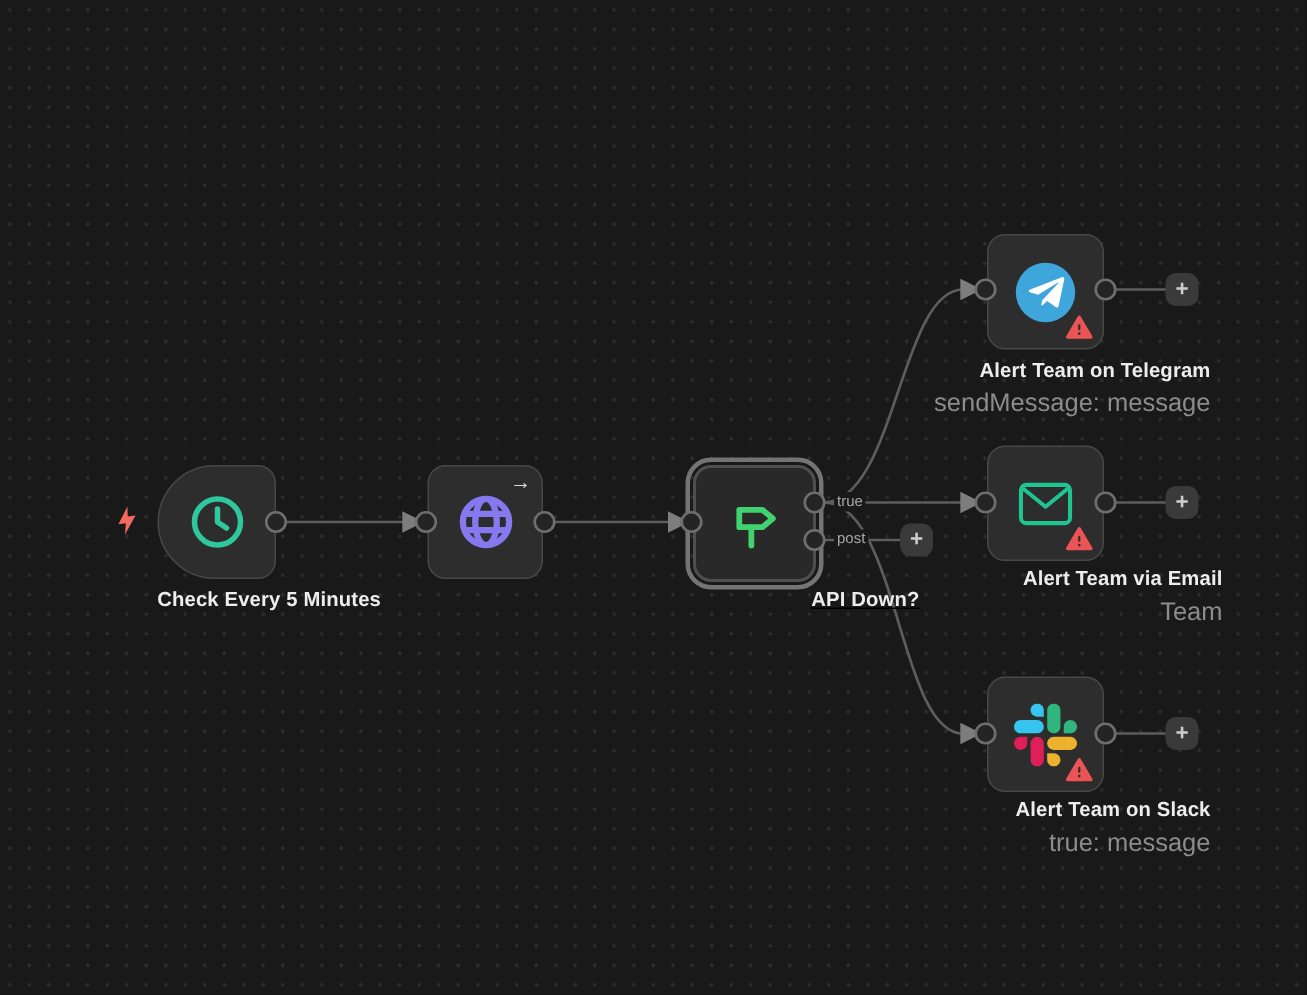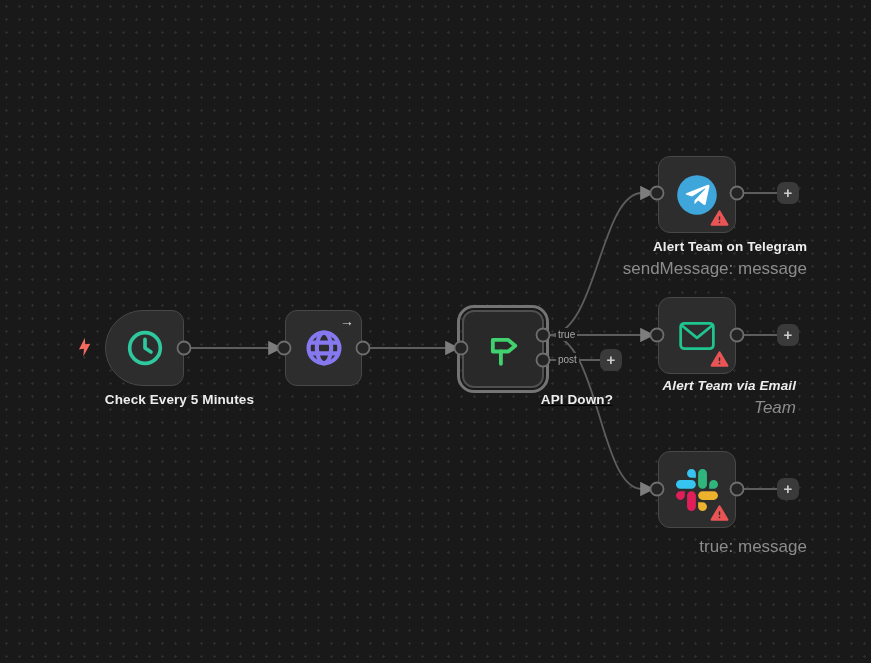--- a/index.html
+++ b/index.html
@@ -184,21 +184,22 @@
   <div class="caption" style="left:34px;top:392px;">
     <div class="title">Check Every 5 Minutes</div>
   </div>
   <div class="caption" style="left:393px;top:392px;text-decoration:underline;">
     <div class="title">API Down?</div>
   </div>
   <div class="caption" style="left:587px;top:239px;">
     <div class="title">Alert Team on Telegram</div>
     <div class="subtitle">sendMessage: message</div>
   </div>
-  <div class="caption" style="left:576px;top:378px;font-style:italic;">
+  <div class="caption" style="left:595px;top:378px;">
     <div class="title">Alert Team via Email</div>
     <div class="subtitle">Team</div>
   </div>
   <div class="caption" style="left:587px;top:532px;">
+    <div class="title">Alert Team on Slack</div>
     <div class="subtitle">true: message</div>
   </div>
 
 </div>
 
 </body></html>

